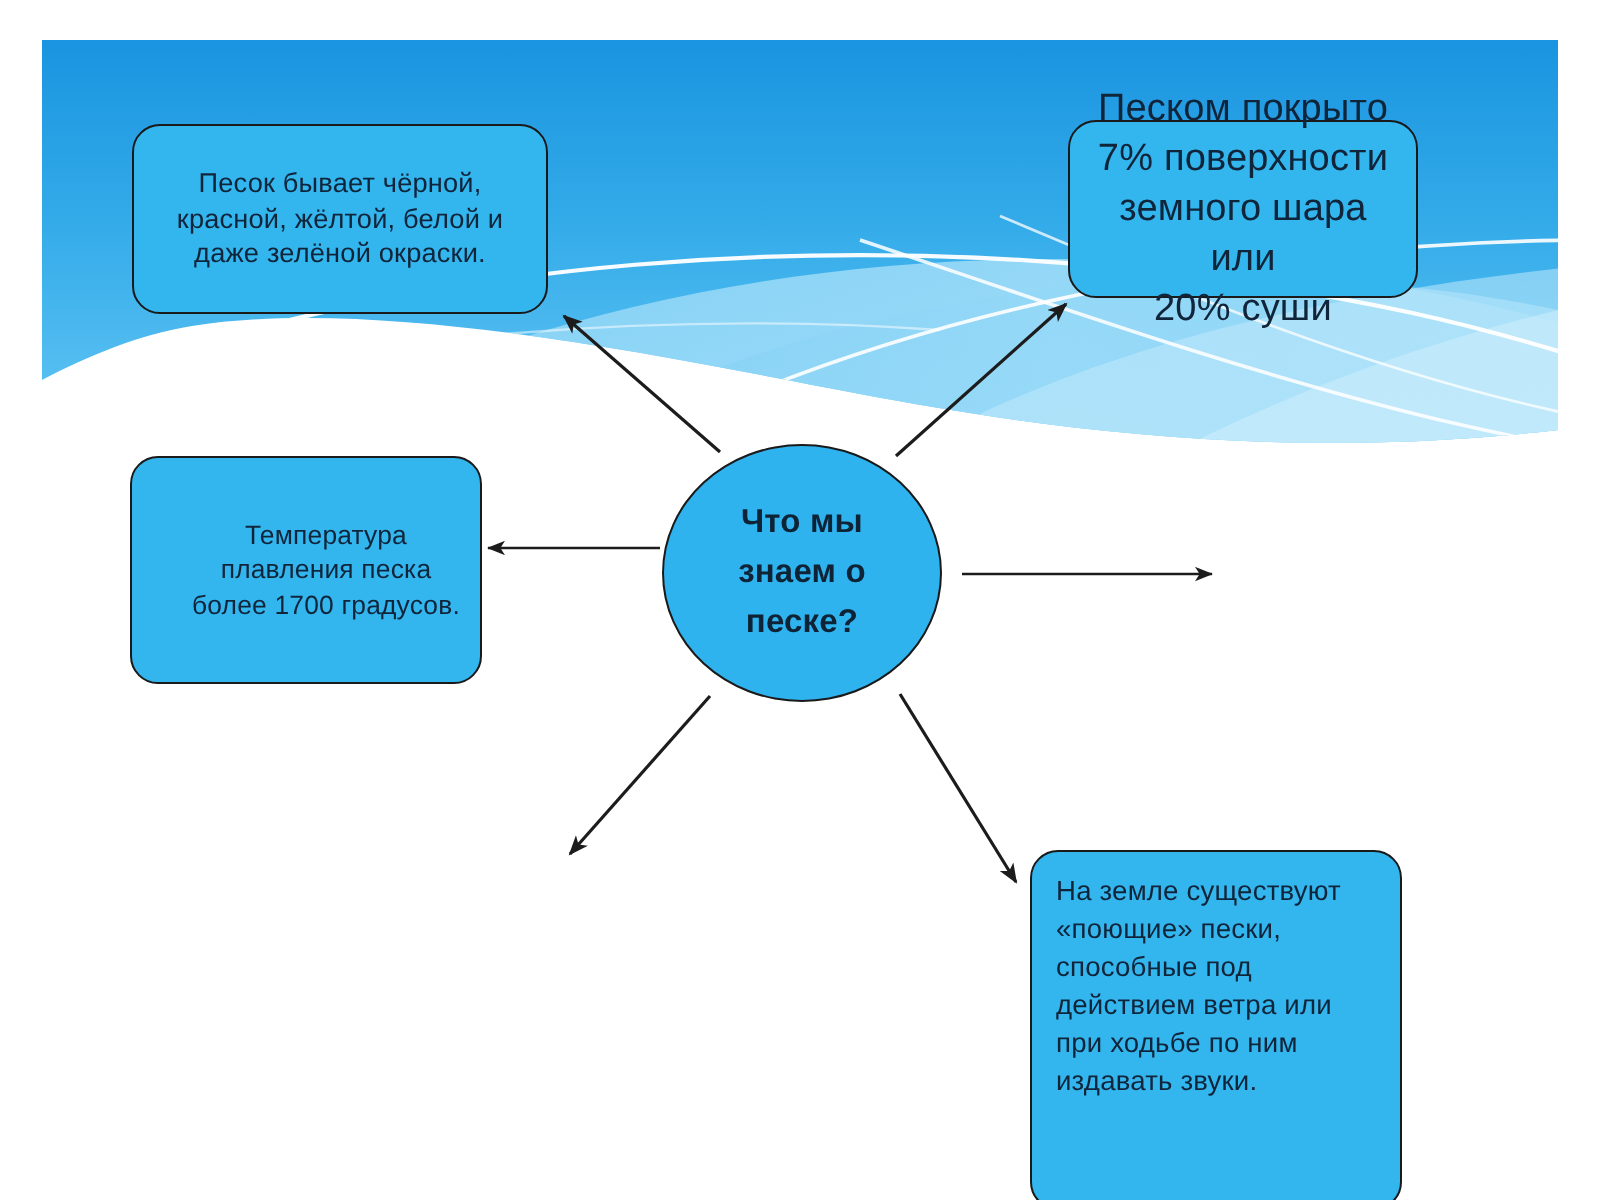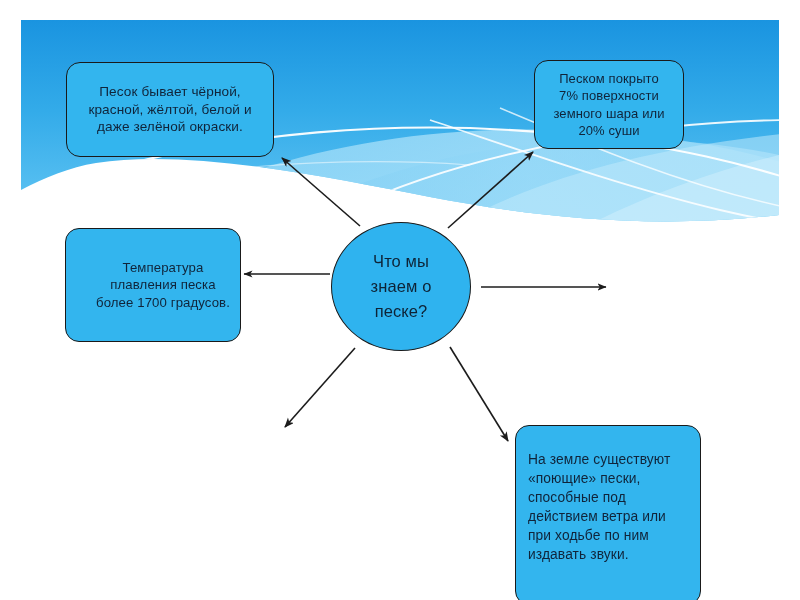--- a/index.html
+++ b/index.html
@@ -47,33 +47,34 @@
   }
   .rounded {
     border-radius: 14px;
   }
   .center-node {
     border-radius: 50%;
     background: #2fb3ef;
     font-size: 16.5px;
     line-height: 1.5;
     color: #0e2336;
+    font-weight: bold;
   }
 
   #node-colors   { left: 66px;  top: 62px;  width: 208px; height: 95px;  font-size: 13.6px; }
-  #node-coverage { left: 534px; top: 60px;  width: 150px; height: 89px;  font-size: 13px; }
+  #node-coverage { left: 534px; top: 60px;  width: 175px; height: 89px;  font-size: 19px; }
   #node-melting  { left: 65px;  top: 228px; width: 176px; height: 114px; font-size: 13.2px; padding-left: 20px; }
   #node-center   { left: 331px; top: 222px; width: 140px; height: 129px; }
   #node-quick    { left: 623px; top: 243px; width: 148px; height: 110px; font-size: 13.2px; }
   #node-lightning{ left: 112px; top: 417px; width: 171px; height: 137px; font-size: 13.4px; }
   #node-singing  { left: 515px; top: 425px; width: 186px; height: 180px; font-size: 13.8px;
                    align-items: flex-start; }
   #node-singing .txt {
     text-align: left;
-    padding: 24px 10px 0 12px;
+    padding: 10px 10px 0 12px;
     line-height: 1.38;
   }
 
   
   #arrow-layer {
     position: absolute;
     left: 0; top: 0;
     width: 800px; height: 600px;
     pointer-events: none;
   }

